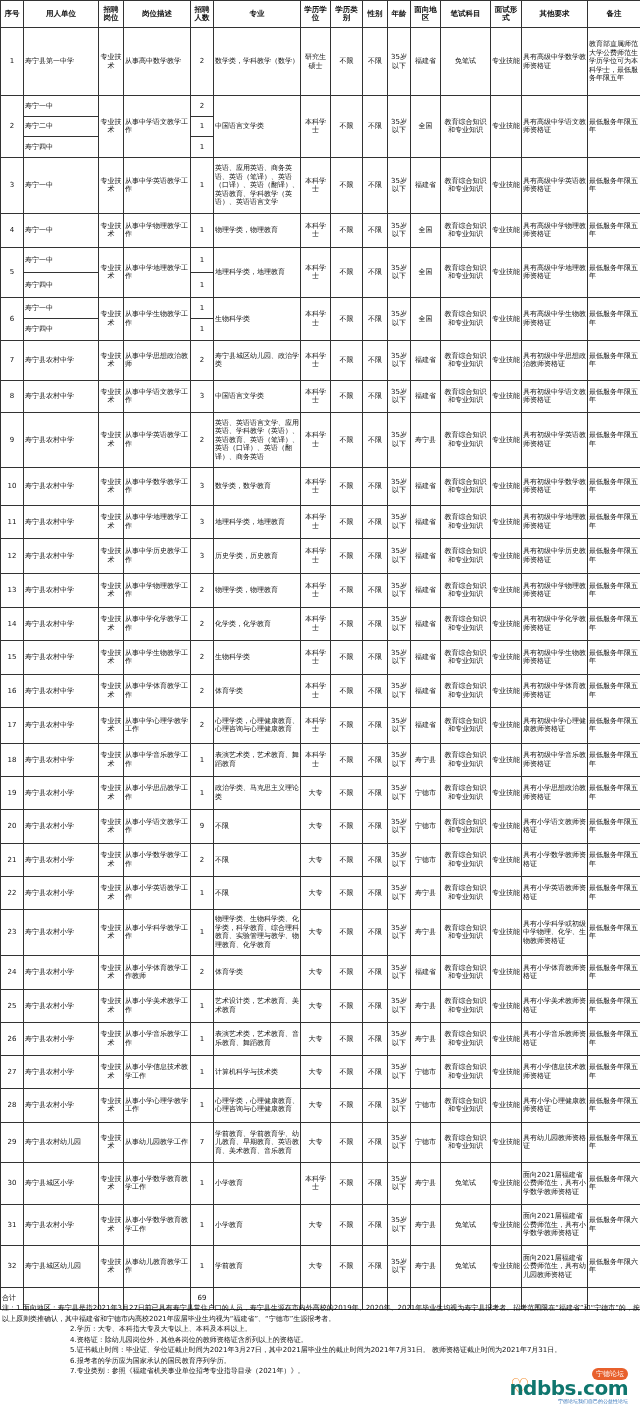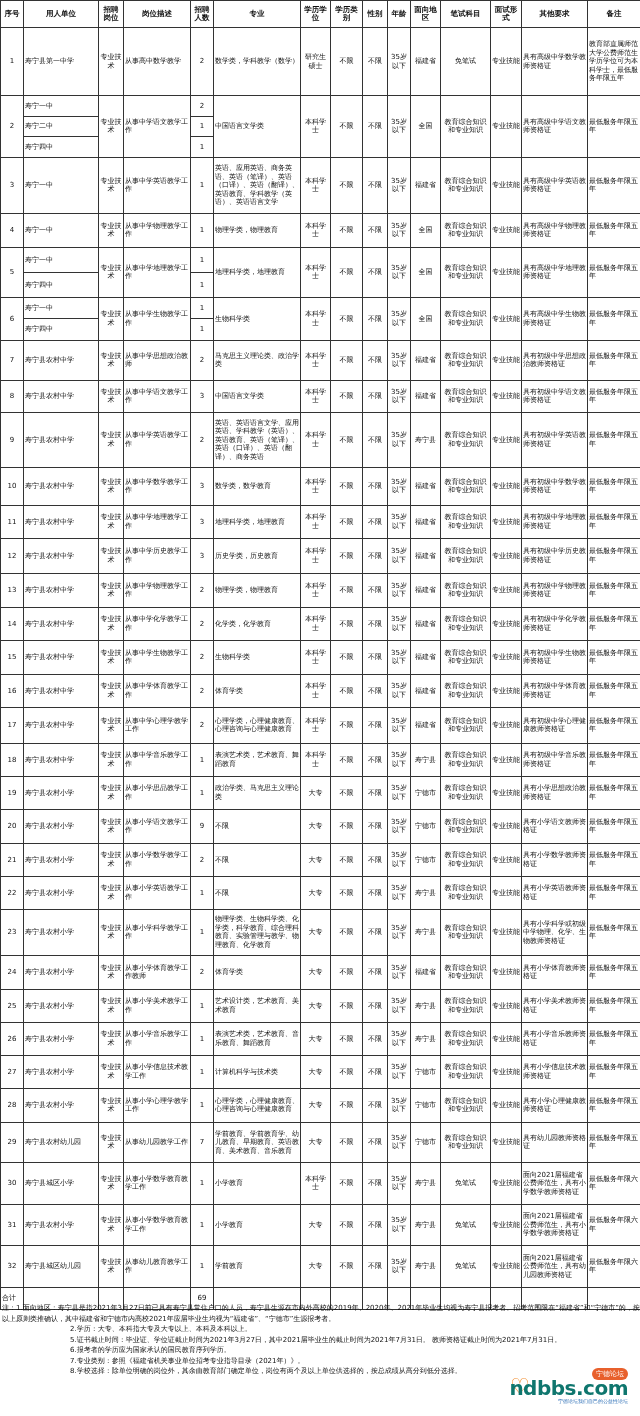--- a/index.html
+++ b/index.html
@@ -183,21 +183,21 @@
       <tr style="height: 21.5px;">
         <td class="l">寿宁四中</td>
         <td class="c">1</td>
       </tr>
       <tr style="height: 40px;">
         <td class="c">7</td>
         <td class="l">寿宁县农村中学</td>
         <td class="c">专业技术</td>
         <td class="l">从事中学思想政治教师</td>
         <td class="c">2</td>
-        <td class="l">马克思主义理论类、政治学类</td>
+        <td class="l">寿宁县城区幼儿园、政治学类</td>
         <td class="c">本科学士</td>
         <td class="c">不限</td>
         <td class="c">不限</td>
         <td class="c">35岁以下</td>
         <td class="c">福建省</td>
         <td class="c">教育综合知识和专业知识</td>
         <td class="c">专业技能</td>
         <td class="l">具有初级中学思想政治教师资格证</td>
         <td class="l">最低服务年限五年</td>
       </tr>
@@ -642,24 +642,24 @@
         <td></td>
         <td></td>
         <td></td>
       </tr>
     </tbody>
 </table>
 
 <div class="notes" id="notes">
     <div class="n0"><span>注：</span><span>1.面向地区：寿宁县是指2021年3月27日前已具有寿宁县常住户口的人员，寿宁县生源在市内外高校的2019年、2020年、2021年毕业生均视为寿宁县报考者。招考范围限在“福建省”和“宁德市”的，按以上原则类推确认，其中福建省和宁德市内高校2021年应届毕业生均视为“福建省”、“宁德市”生源报考者。</span></div>
     <div class="n"><span>2.学历：大专、本科指大专及大专以上、本科及本科以上。</span></div>
+    <div class="n"><span>4.资格证：除幼儿园岗位外，其他各岗位的教师资格证含所列以上的资格证。</span></div>
     <div class="n"><span>5.证书截止时间：毕业证、学位证截止时间为2021年3月27日，其中2021届毕业生的截止时间为2021年7月31日。 教师资格证截止时间为2021年7月31日。</span></div>
     <div class="n"><span>6.报考者的学历应为国家承认的国民教育序列学历。</span></div>
     <div class="n"><span>7.专业类别：参照《福建省机关事业单位招考专业指导目录（2021年）》。</span></div>
-    <div class="n"><span>8.学校选择：除单位明确的岗位外，其余由教育部门确定单位，岗位有两个及以上单位供选择的，按总成绩从高分到低分选择。</span></div>
   </div>
 
 <div class="logo">
   <span class="badge">宁德论坛</span>
   <span class="heart">♡</span>
   <span class="brand">ndbbs.com</span>
   <span class="tag">宁德论坛我们自己的公益性论坛</span>
 </div>
 
 </body></html>

